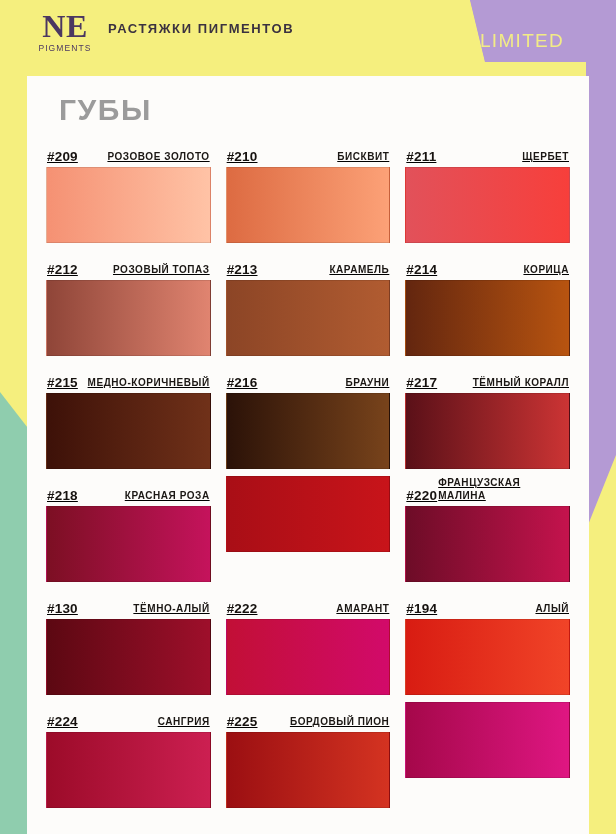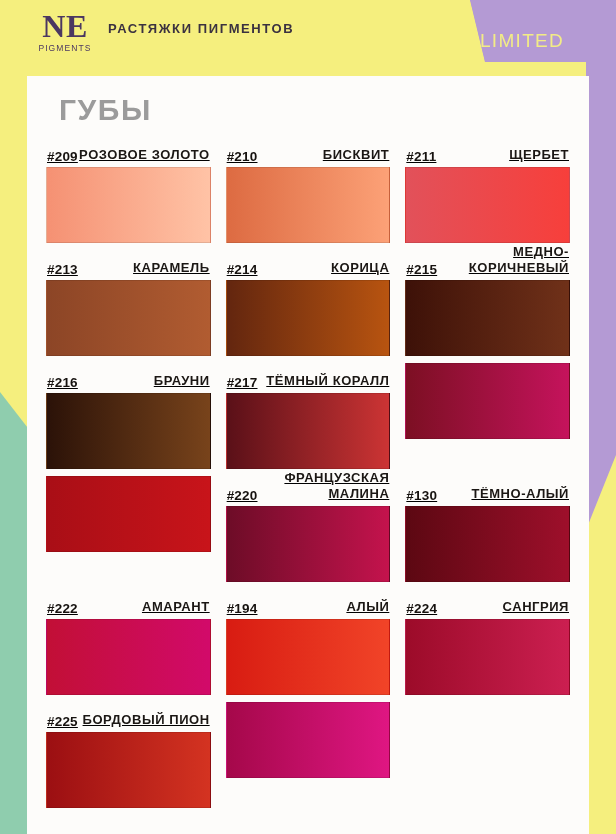--- a/index.html
+++ b/index.html
@@ -179,25 +179,25 @@
   .swatch-code {
     font-size: 13.5px;
     font-weight: 700;
     color: #16120f;
     letter-spacing: 0.2px;
     white-space: nowrap;
     flex: none;
   }
 
   .swatch-name {
-    font-size: 13px;
+    font-size: 10px;
     font-weight: 700;
     letter-spacing: 0.55px;
     color: #1b1714;
-    text-align: right;
+    text-align: left;
     line-height: 1.28;
     text-transform: uppercase;
   }
 
   .swatch-chip {
     height: 76px;
     width: 100%;
     border: 0.5px solid rgba(0,0,0,0.10);
   }
 </style>
@@ -245,20 +245,27 @@
         </div>
         <div class="swatch-cell">
           <div class="swatch-head">
             <span class="swatch-code">#211</span>
             <span class="swatch-name">ЩЕРБЕТ</span>
           </div>
           <div class="swatch-chip" style="background: linear-gradient(90deg, rgb(226, 81, 90) 0%, rgb(247, 63, 59) 100%);"></div>
         </div>
         <div class="swatch-cell">
           <div class="swatch-head">
+            <span class="swatch-code">#212</span>
+            <span class="swatch-name">РОЗОВЫЙ ТОПАЗ</span>
+          </div>
+          <div class="swatch-chip" style="background: linear-gradient(90deg, rgb(143, 69, 56) 0%, rgb(224, 132, 112) 100%);"></div>
+        </div>
+        <div class="swatch-cell">
+          <div class="swatch-head">
             <span class="swatch-code">#213</span>
             <span class="swatch-name">КАРАМЕЛЬ</span>
           </div>
           <div class="swatch-chip" style="background: linear-gradient(90deg, rgb(140, 69, 38) 0%, rgb(177, 92, 49) 100%);"></div>
         </div>
         <div class="swatch-cell">
           <div class="swatch-head">
             <span class="swatch-code">#214</span>
             <span class="swatch-name">КОРИЦА</span>
           </div>
@@ -279,20 +286,24 @@
           <div class="swatch-chip" style="background: linear-gradient(90deg, rgb(43, 18, 8) 0%, rgb(120, 67, 27) 100%);"></div>
         </div>
         <div class="swatch-cell">
           <div class="swatch-head">
             <span class="swatch-code">#217</span>
             <span class="swatch-name">ТЁМНЫЙ КОРАЛЛ</span>
           </div>
           <div class="swatch-chip" style="background: linear-gradient(90deg, rgb(90, 16, 24) 0%, rgb(204, 52, 52) 100%);"></div>
         </div>
         <div class="swatch-cell">
+          <div class="swatch-head">
+            <span class="swatch-code">#218</span>
+            <span class="swatch-name">КРАСНАЯ РОЗА</span>
+          </div>
           <div class="swatch-chip" style="background: linear-gradient(90deg, rgb(124, 15, 35) 0%, rgb(197, 19, 92) 100%);"></div>
         </div>
         <div class="swatch-cell">
           <div class="swatch-chip" style="background: linear-gradient(90deg, rgb(169, 14, 22) 0%, rgb(200, 20, 26) 100%);"></div>
         </div>
         <div class="swatch-cell">
           <div class="swatch-head">
             <span class="swatch-code">#220</span>
             <span class="swatch-name">ФРАНЦУЗСКАЯ МАЛИНА</span>
           </div>

